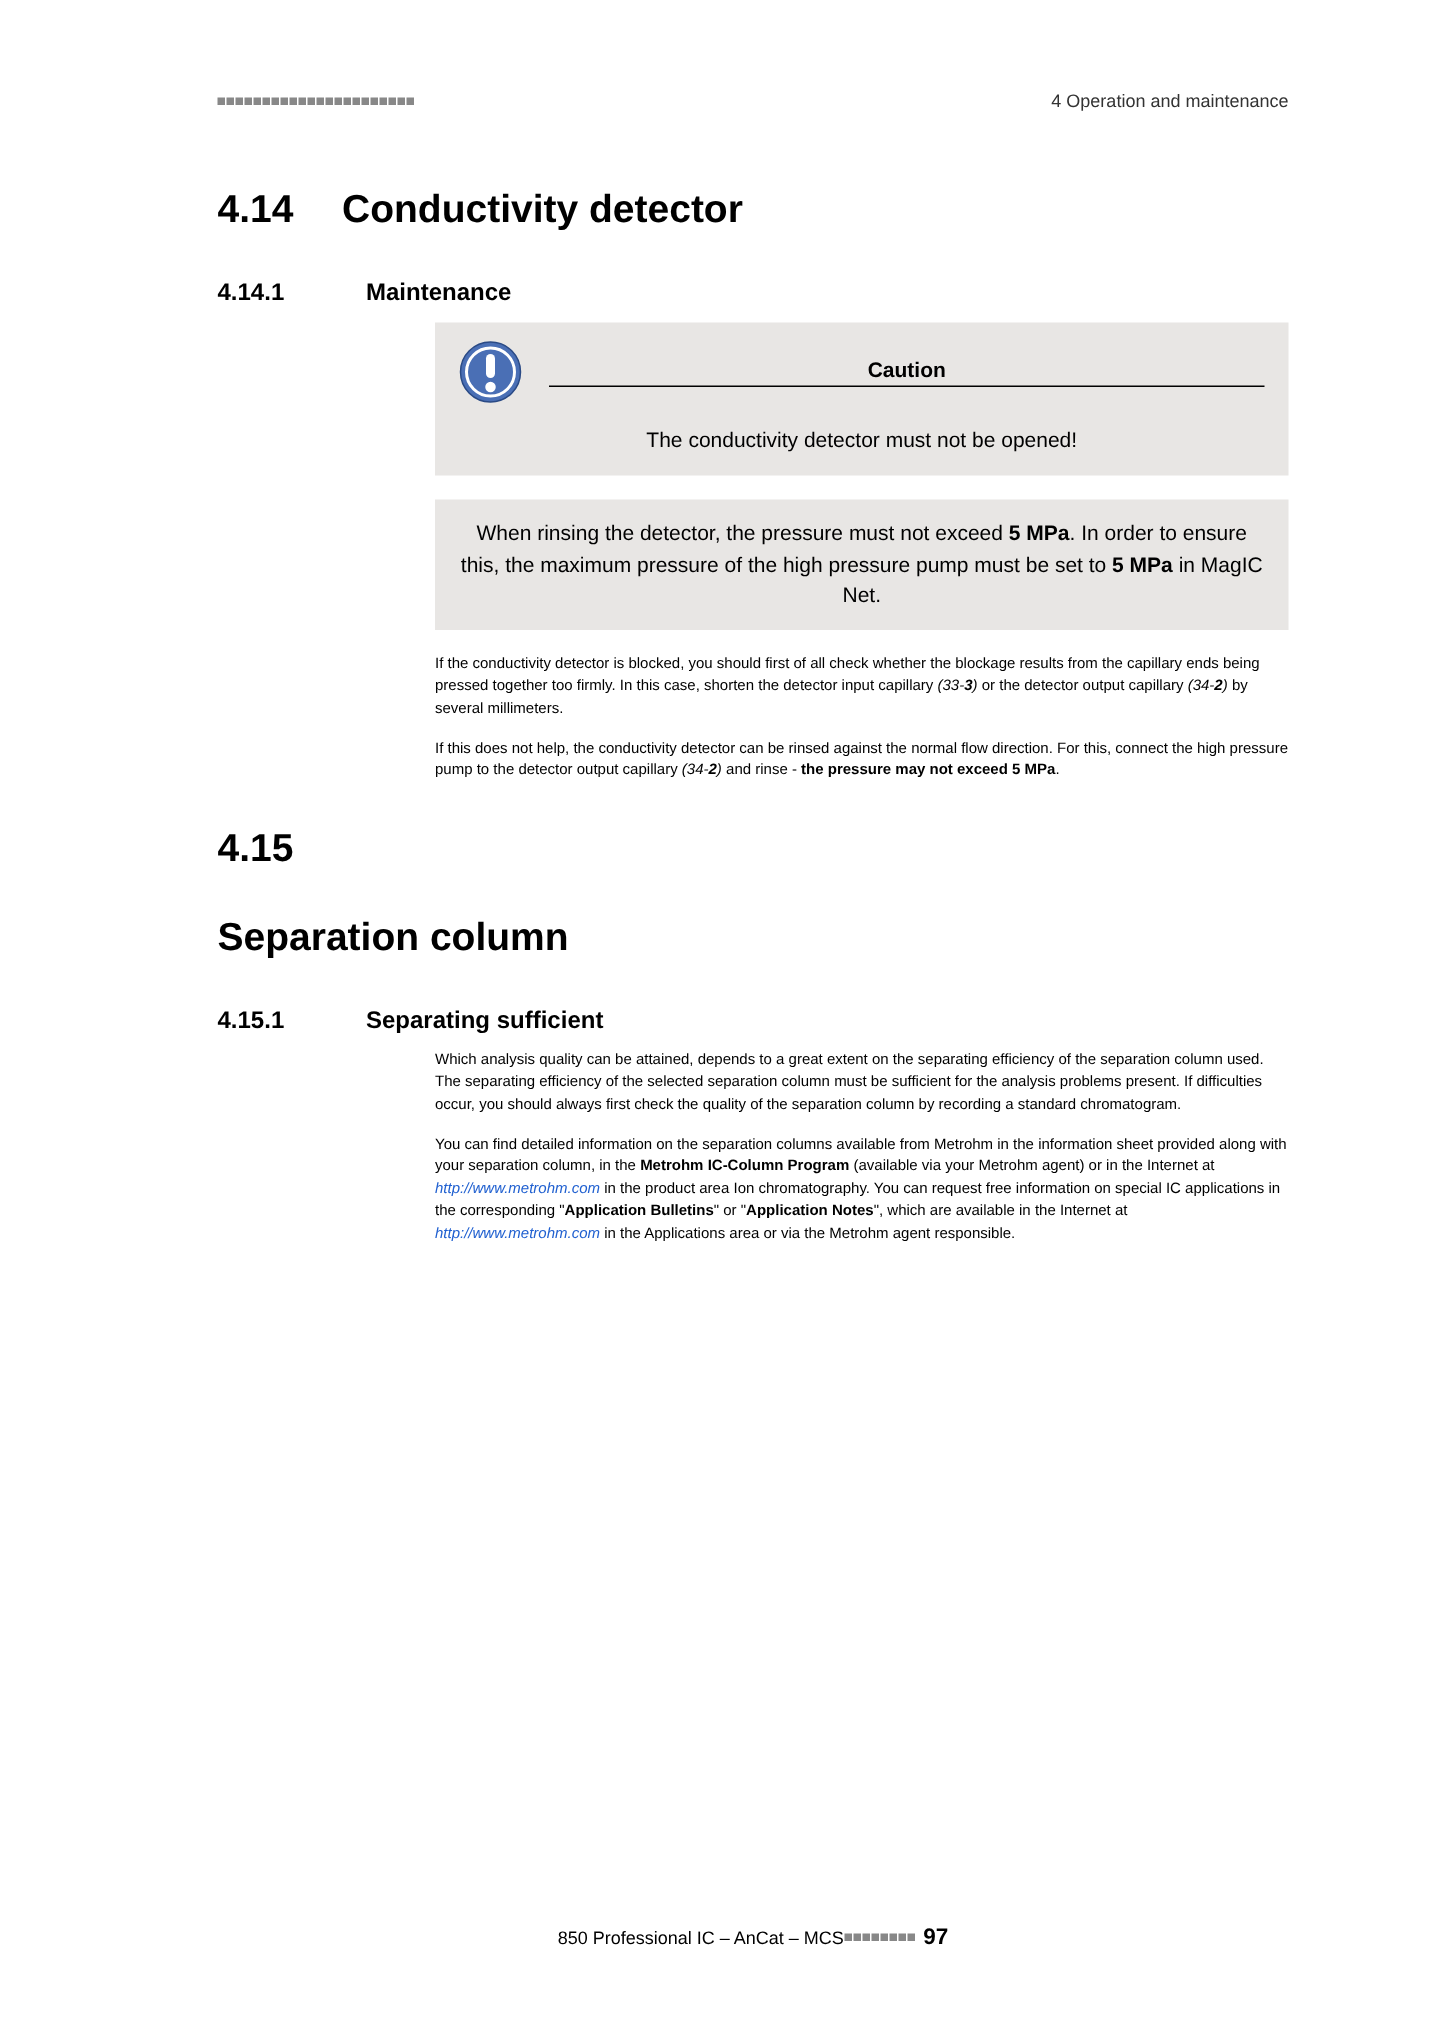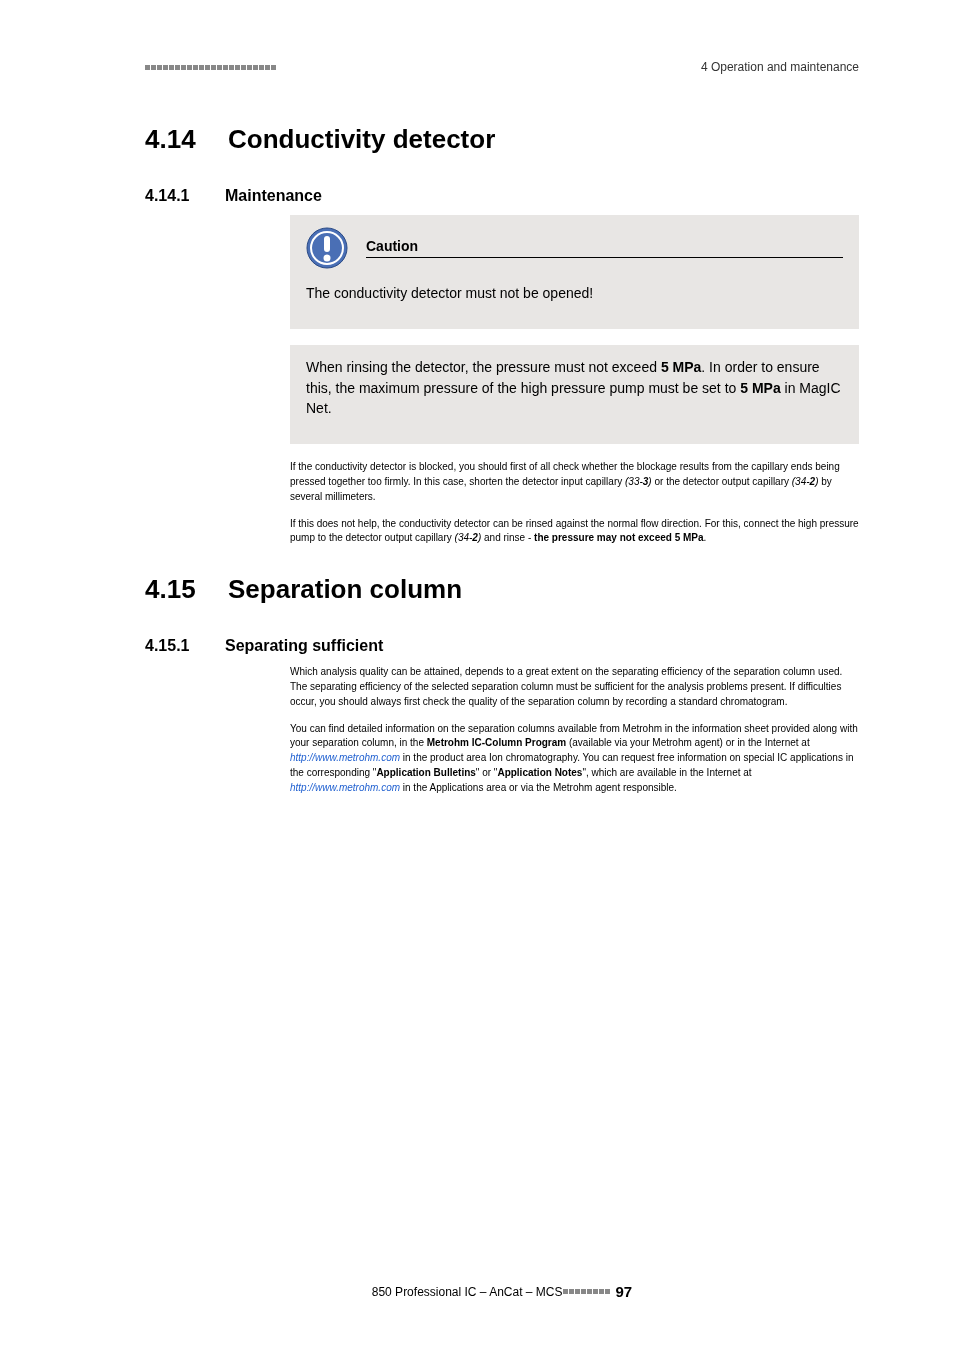--- a/index.html
+++ b/index.html
@@ -47,35 +47,36 @@
       gap: 28px;
     }
     .section-number {
       min-width: 55px;
     }
     .subsection-heading {
       font-size: 16px;
       font-weight: bold;
       margin-bottom: 10px;
       display: flex;
-      gap: 25px;
+      gap: 44px;
       margin-top: 32px;
     }
     .subsection-number {
       min-width: 55px;
     }
     .content-block {
       margin-left: 145px;
       margin-bottom: 14px;
     }
     .callout {
       background: #e8e6e4;
-      padding: 12px 16px 26px 16px;
+      padding: 12px 16px 14px 16px;
       margin-bottom: 16px;
       position: relative;
+      text-align: center;
     }
     .callout-header {
       display: flex;
       align-items: center;
       gap: 18px;
       margin-bottom: 14px;
     }
     .callout-title {
       font-weight: bold;
       font-size: 14px;
@@ -137,20 +138,21 @@
     .footer-right {
       display: flex;
       align-items: center;
     }
     .page-num {
       font-weight: bold;
       font-size: 15px;
     }
     .section-gap {
       margin-top: 28px;
+      flex-direction: column;
     }
   </style>
 </head>
 <body>
 
 <div class="page">
   <div class="header">
     <div class="header-left">
       <div class="header-square"></div>
         <div class="header-square"></div>

